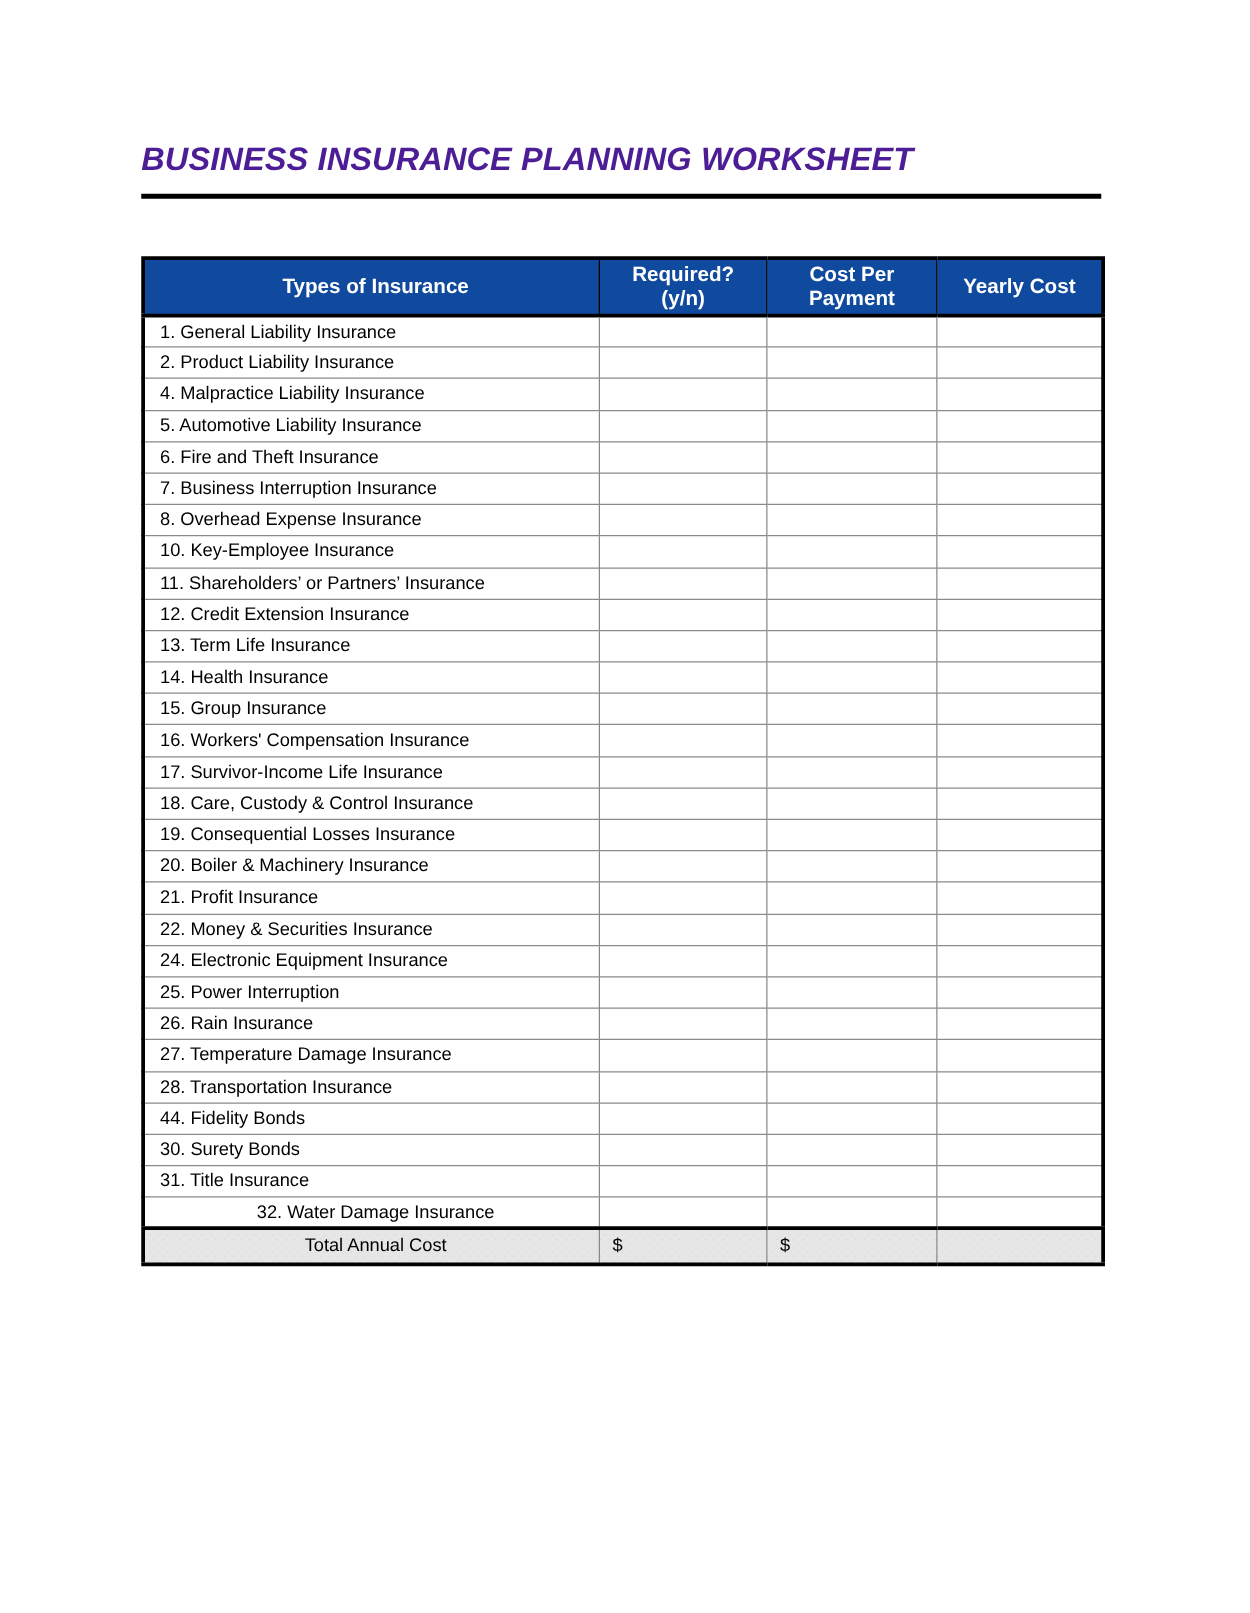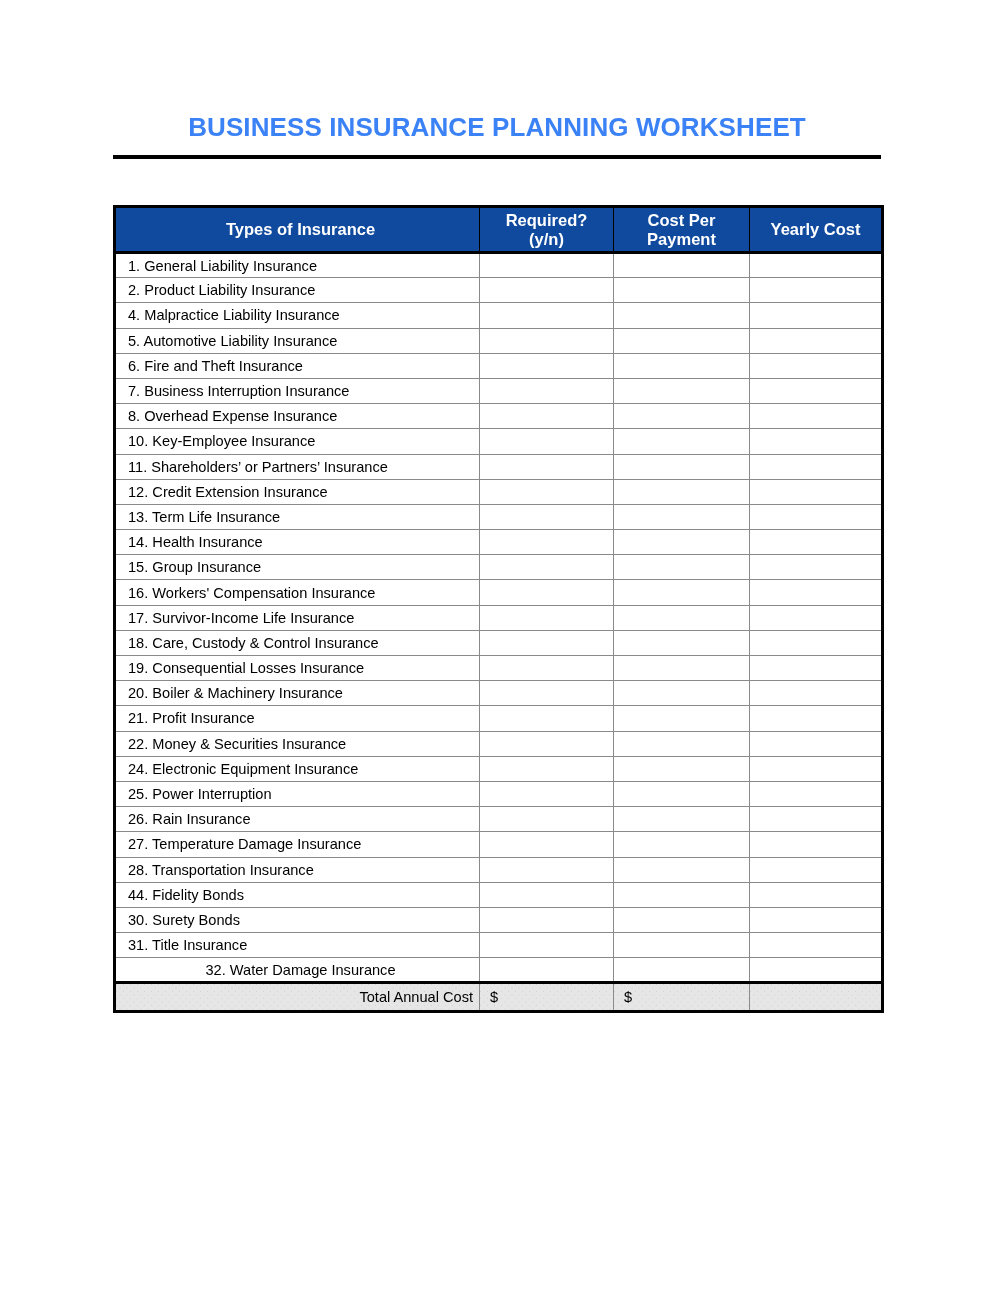--- a/index.html
+++ b/index.html
@@ -25,27 +25,28 @@
     height: 1290px;
     background: #ffffff;
   }
 
   
   .doc-title {
     position: absolute;
     left: 113px;
     top: 112px;
     width: 768px;
-    text-align: center;
+    text-align: left;
     font-size: 26px;
     font-weight: bold;
     letter-spacing: 0.1px;
     line-height: 30px;
     white-space: nowrap;
-    color: #3b82f6;
+    color: #4c1d95;
+    font-style: italic;
   }
 
   .title-rule {
     position: absolute;
     left: 113px;
     top: 155px;
     width: 768px;
     height: 4px;
     background: #000000;
   }
@@ -120,21 +121,21 @@
       radial-gradient(#d2d2d2 0.6px, transparent 0.7px);
     background-size: 7px 7px, 7px 7px;
     background-position: 0 0, 3.5px 3.5px;
     border-top: 3px solid #000;
     border-bottom: 3px solid #000;
     border-left: 1px solid #8a8a8a;
     border-right: 1px solid #8a8a8a;
     vertical-align: middle;
   }
   .worksheet tfoot td.total-label {
-    text-align: right;
+    text-align: center;
     padding-left: 12px;
     border-left: none;
   }
   .worksheet tfoot td.total-year { border-right: none; }
   .worksheet tfoot td.total-money { text-align: left; padding-left: 10px; }
 </style>
 </head>
 <body>
 
 <div class="page">

